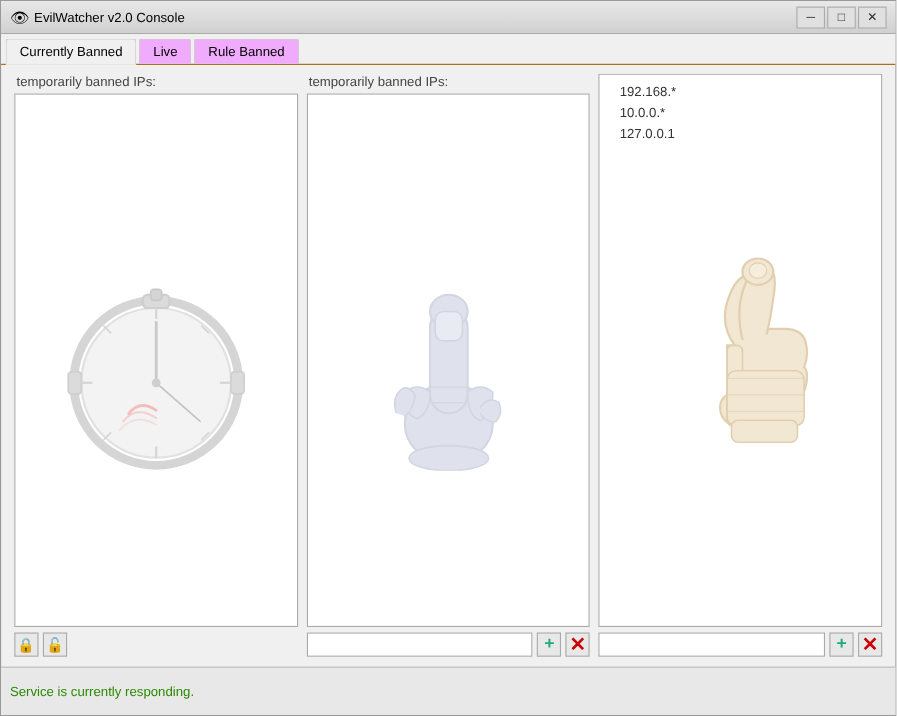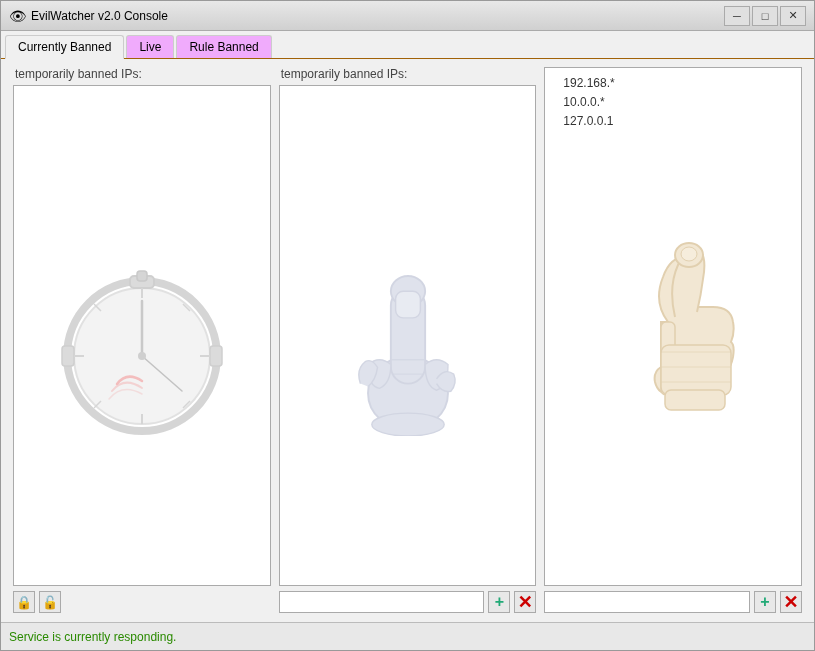--- a/index.html
+++ b/index.html
@@ -157,21 +157,21 @@
       border: 1px solid #aaa;
       cursor: pointer;
       display: flex;
       align-items: center;
       justify-content: center;
       color: #c00;
       font-size: 18px;
       font-weight: bold;
     }
     .status-bar {
-      height: 28px;
+      height: 44px;
       background: #e8e8e8;
       border-top: 1px solid #bbb;
       display: flex;
       align-items: center;
       padding: 0 8px;
       font-size: 12px;
       color: #2a8a00;
     }
     
     .bg-image {

